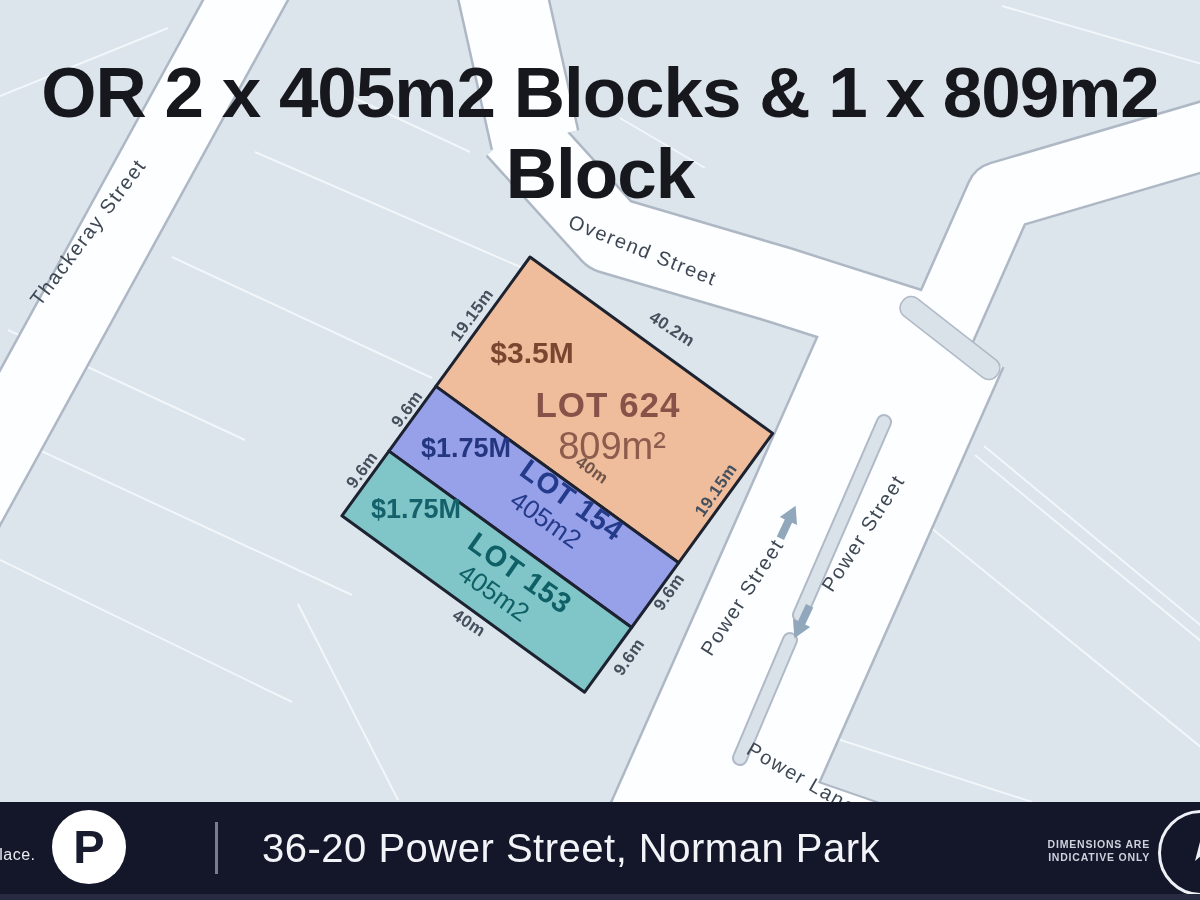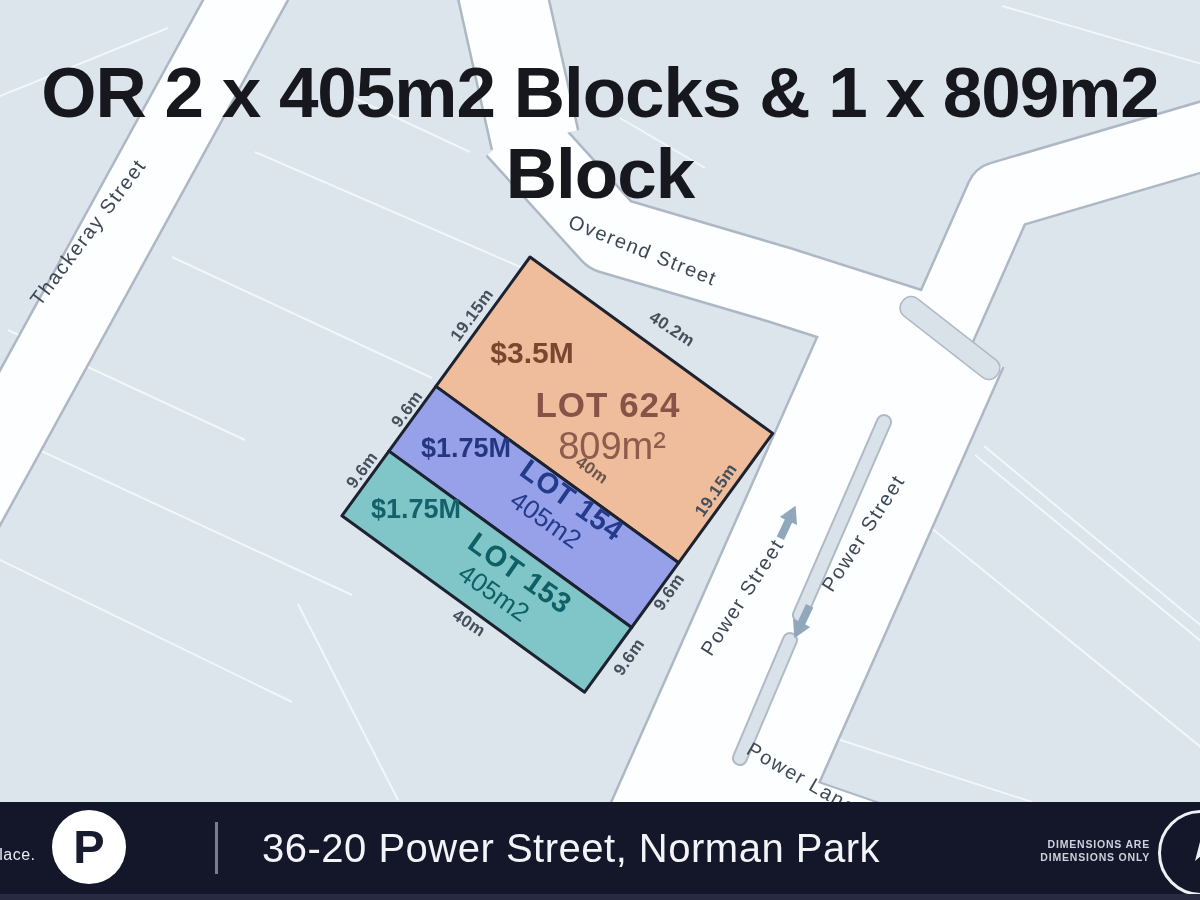--- a/index.html
+++ b/index.html
@@ -130,21 +130,21 @@
 
   <div class="bar">
     <span class="brand">Place.</span>
     <div class="plogo">
       <span>P</span>
     </div>
     <div class="divider"></div>
     <div class="address">36-20 Power Street, Norman Park</div>
     <div class="disclaimer">
       <div>DIMENSIONS ARE</div>
-      <div>DIMENSIONS ONLY</div>
+      <div>INDICATIVE ONLY</div>
     </div>
     <div class="compass">
       <svg width="44" height="44" viewBox="-22 -22 44 44">
         <polygon points="0,-15 6,8 0,3 -6,8" fill="#eef0f5"></polygon>
         <rect x="-1" y="8" width="2" height="8" fill="#eef0f5"></rect>
       </svg>
     </div>
     <div class="bar-strip"></div>
   </div>
 

